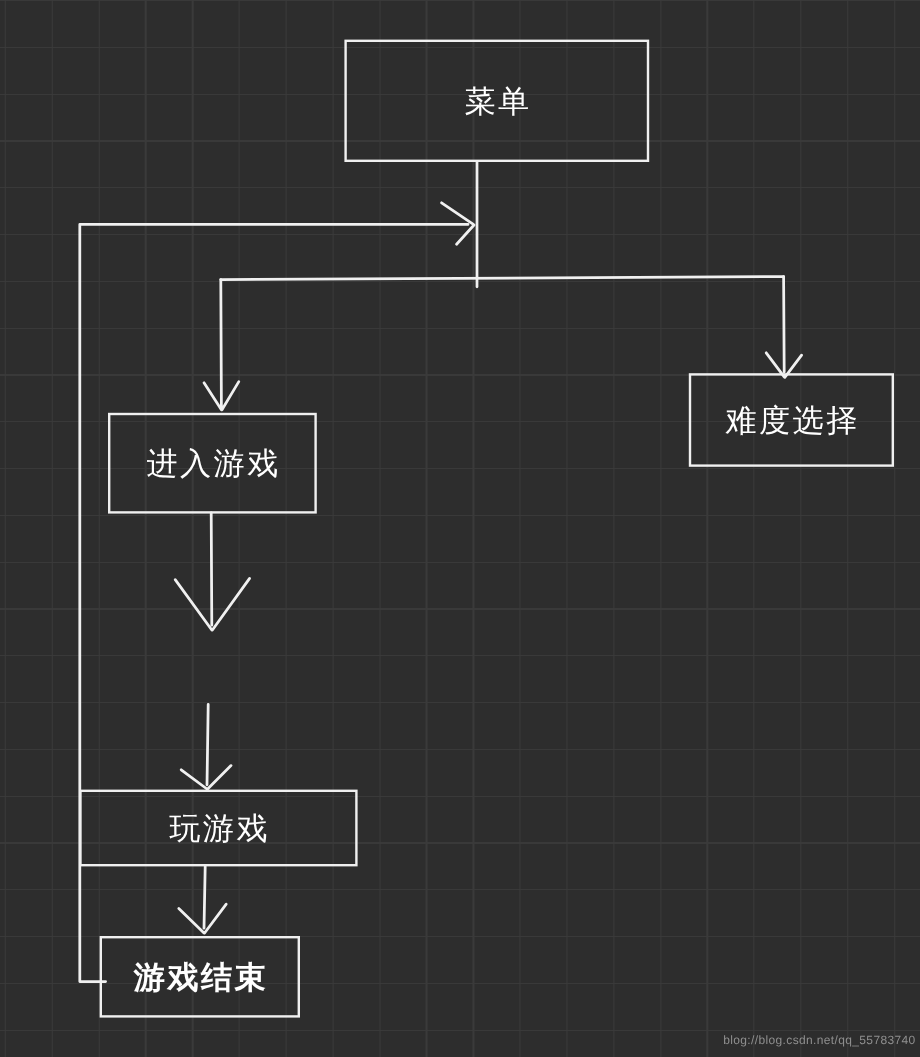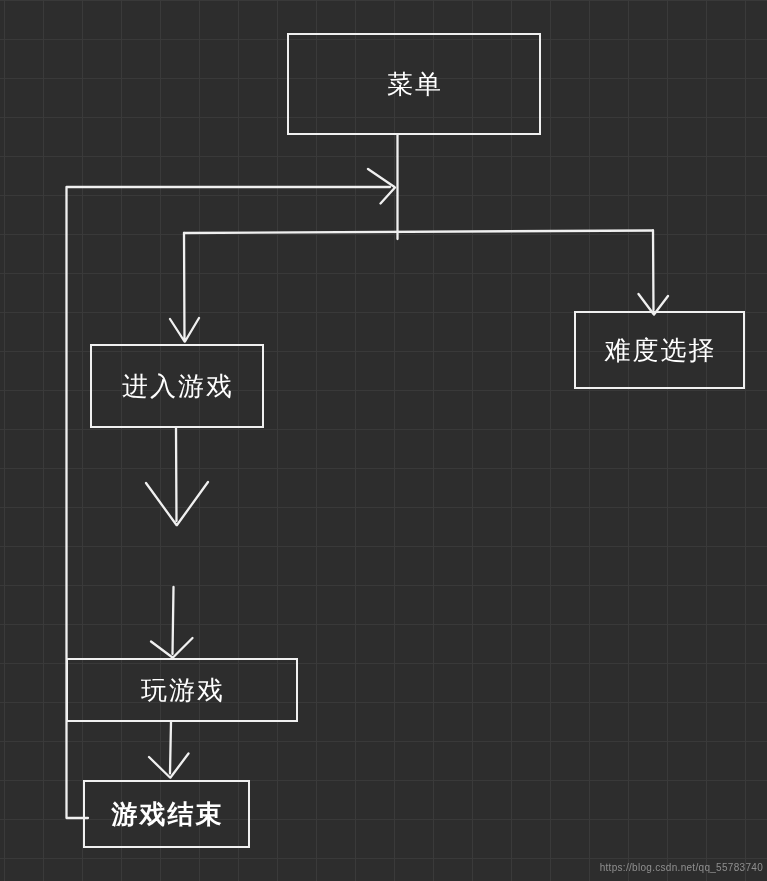--- a/index.html
+++ b/index.html
@@ -100,15 +100,15 @@
 
 
   <div class="node node-play-game">
     <span>玩游戏</span>
   </div>
 
   <div class="node node-game-over">
     <span>游戏结束</span>
   </div>
 
-  <div class="watermark">https://blog.csdn.net/qq_55783740</div>
+  <div class="watermark">blog://blog.csdn.net/qq_55783740</div>
 
 </div>
 
 </body></html>

